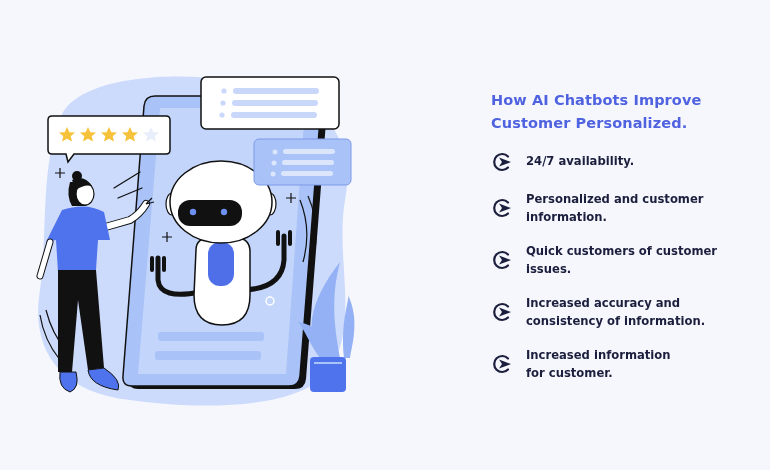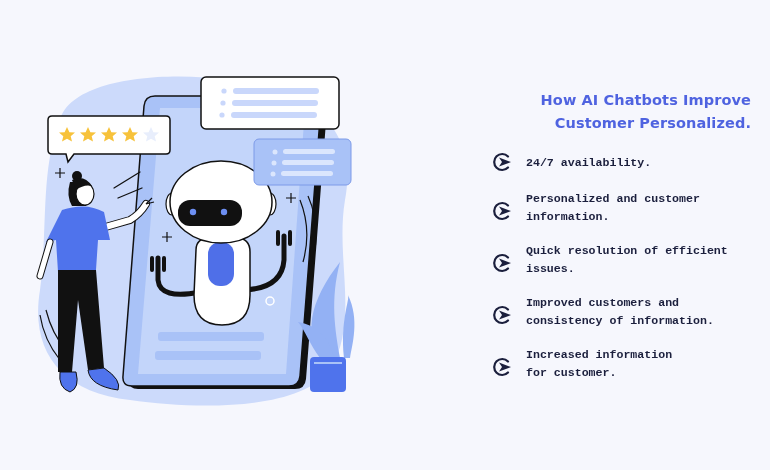--- a/index.html
+++ b/index.html
@@ -6,23 +6,23 @@
     body {
       width:770px; height:470px; overflow:hidden;
       background:#f6f7fd;
       font-family:"DejaVu Sans", sans-serif;
       position:relative;
     }
     .illustration { position:absolute; left:0; top:0; width:420px; height:470px; }
     .panel { position:absolute; left:491px; top:89px; width:260px; }
     .title {
       color:#4f63e0; font-weight:bold; font-size:14.5px; line-height:23px;
-      letter-spacing:0.1px; margin:0 0 17px 0;text-align:right;
+      letter-spacing:0.1px; margin:0 0 17px 0;
     }
-    .item { display:flex; align-items:center; margin-bottom:16px;font-family:Liberation Mono, monospace; }
+    .item { display:flex; align-items:flex-start; margin-bottom:16px; }
     .item .ico { width:24px; height:24px; flex:0 0 24px; margin-right:11px; margin-top:-2px; }
     .item .ico.two { margin-top:6px; }
     .item .txt {
       color:#1b1f3d; font-weight:bold; font-size:11.6px; line-height:18px;
     }
   </style>
 </head>
 <body>
 
 <svg class="illustration" viewBox="0 0 420 470" xmlns="http://www.w3.org/2000/svg">
@@ -148,31 +148,31 @@
       <span>Personalized and customer</span><br><span>information.</span>
     </div>
   </div>
 
   <div class="item">
     <svg class="ico two" viewBox="0 0 24 24">
       <path d="M17 6.5 A8 8 0 1 0 17 17.5" fill="none" stroke="#1b1f3d" stroke-width="2.2" stroke-linecap="round"></path>
       <path d="M8 7.5 L20 12 L8 16.5 L11 12 Z" fill="#1b1f3d"></path>
     </svg>
     <div class="txt">
-      <span>Quick resolution of efficient</span><br><span>issues.</span>
+      <span>Quick customers of customer</span><br><span>issues.</span>
     </div>
   </div>
 
   <div class="item">
     <svg class="ico two" viewBox="0 0 24 24">
       <path d="M17 6.5 A8 8 0 1 0 17 17.5" fill="none" stroke="#1b1f3d" stroke-width="2.2" stroke-linecap="round"></path>
       <path d="M8 7.5 L20 12 L8 16.5 L11 12 Z" fill="#1b1f3d"></path>
     </svg>
     <div class="txt">
-      <span>Improved customers and</span><br><span>consistency of information.</span>
+      <span>Increased accuracy and</span><br><span>consistency of information.</span>
     </div>
   </div>
 
   <div class="item">
     <svg class="ico two" viewBox="0 0 24 24">
       <path d="M17 6.5 A8 8 0 1 0 17 17.5" fill="none" stroke="#1b1f3d" stroke-width="2.2" stroke-linecap="round"></path>
       <path d="M8 7.5 L20 12 L8 16.5 L11 12 Z" fill="#1b1f3d"></path>
     </svg>
     <div class="txt">
       <span>Increased information</span><br><span>for customer.</span>

